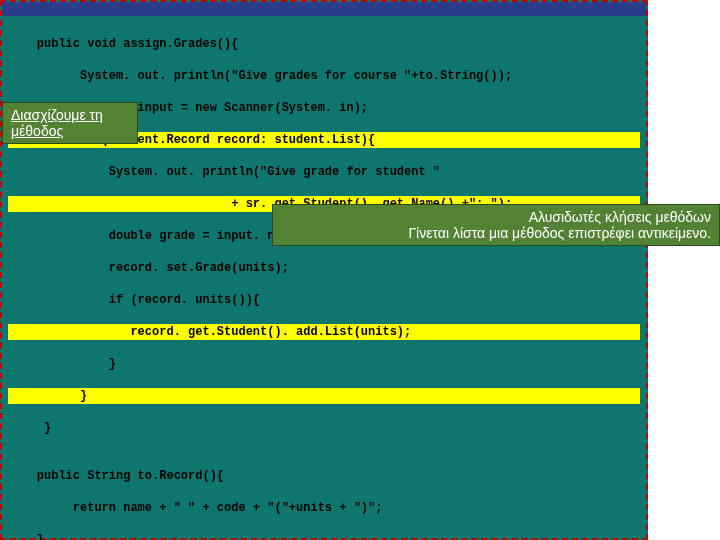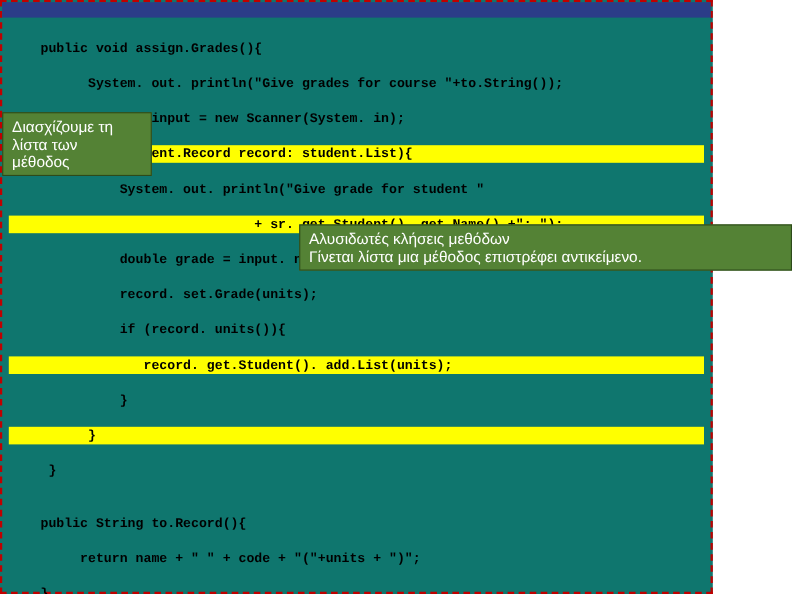--- a/index.html
+++ b/index.html
@@ -82,24 +82,23 @@
 
 
 
 
 
 
 
 
   </div>
 
-  <div class="callout-green" style="top:100px; left:0px; width:118px;">
+  <div class="callout-green" style="top:100px; left:0px; width:118px;text-decoration:underline;">
     <div>Διασχίζουμε τη</div>
-    <div>λίστα των</div>
     <div>μέθοδος</div>
   </div>
 
-  <div class="callout-green" style="top:202px; left:270px; width:430px;">
+  <div class="callout-green" style="top:202px; left:270px; width:430px;text-align:right;">
     <div>Αλυσιδωτές κλήσεις μεθόδων</div>
     <div>Γίνεται λίστα μια μέθοδος επιστρέφει αντικείμενο.</div>
   </div>
 
 </div>
 
 </body></html>

